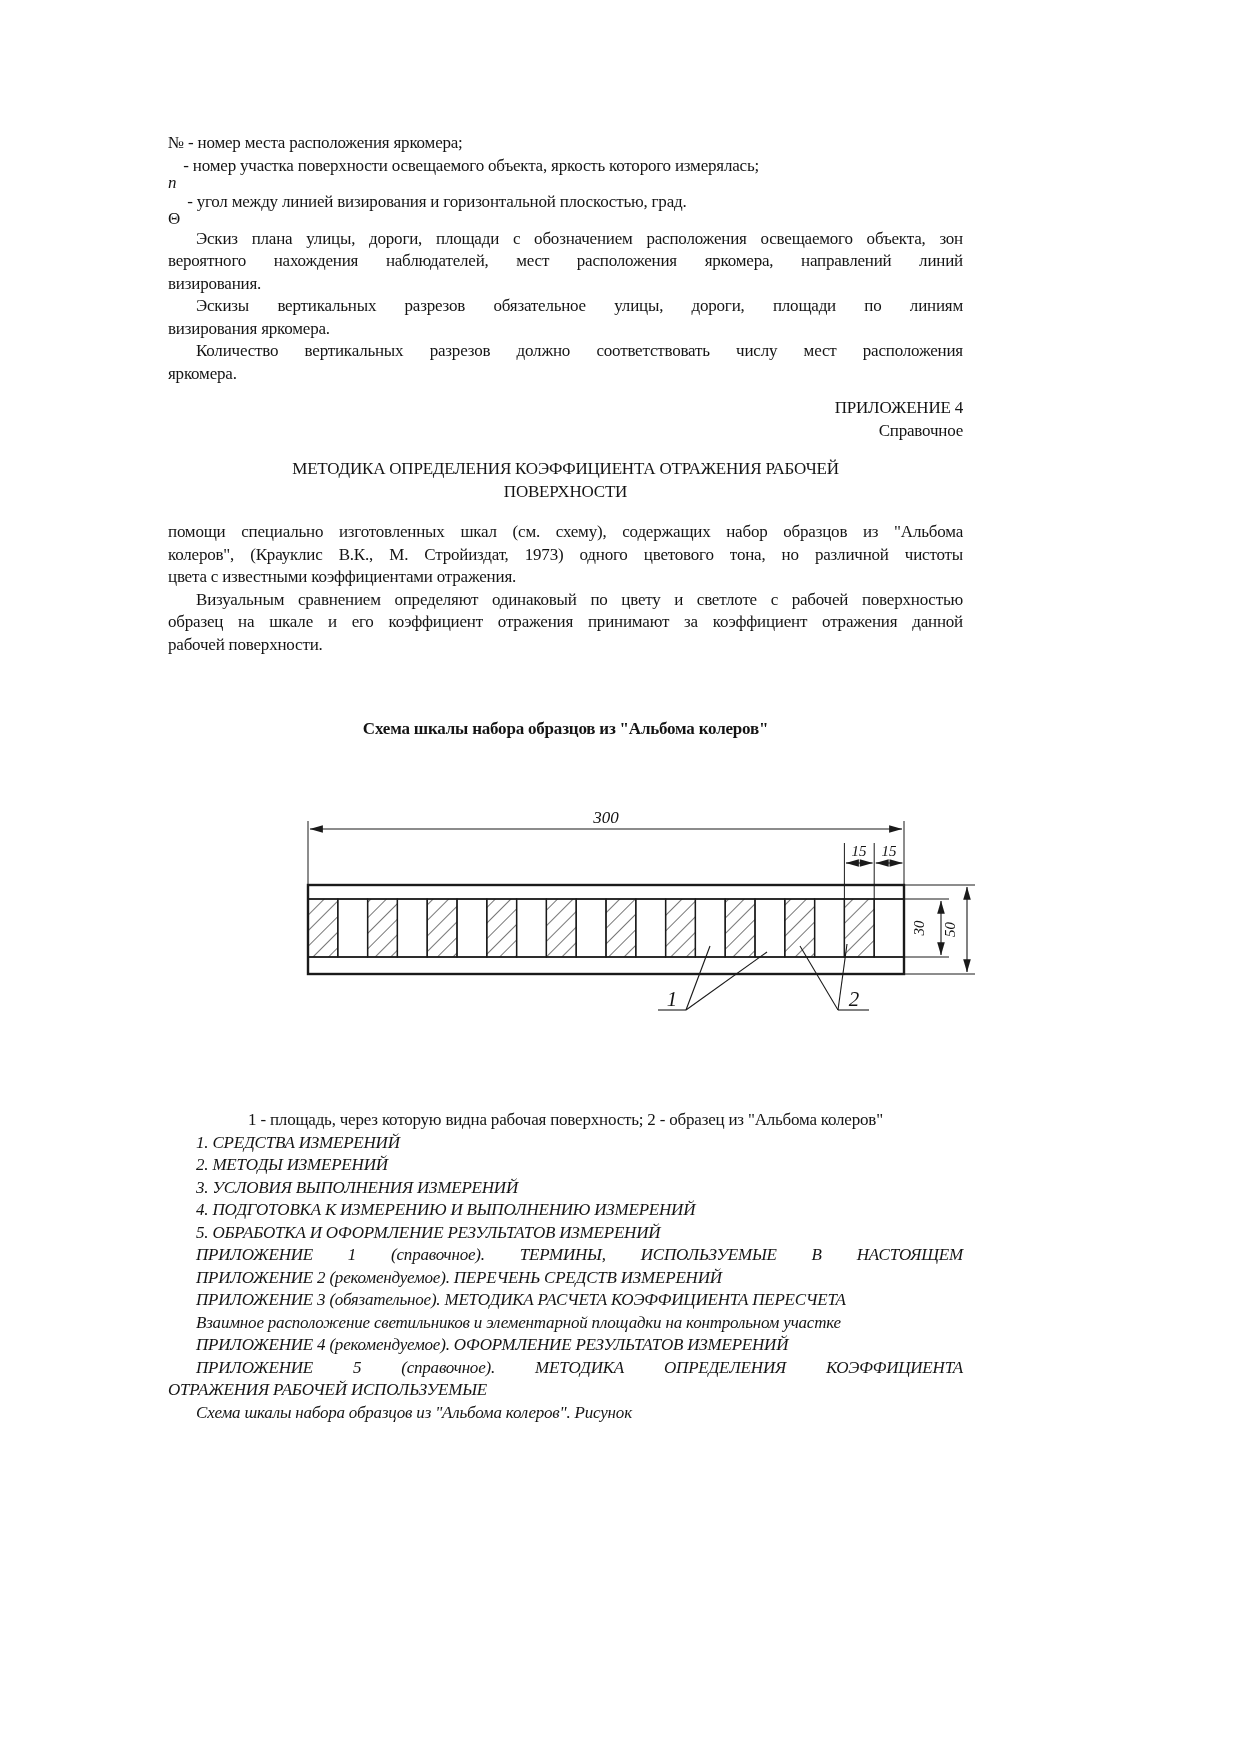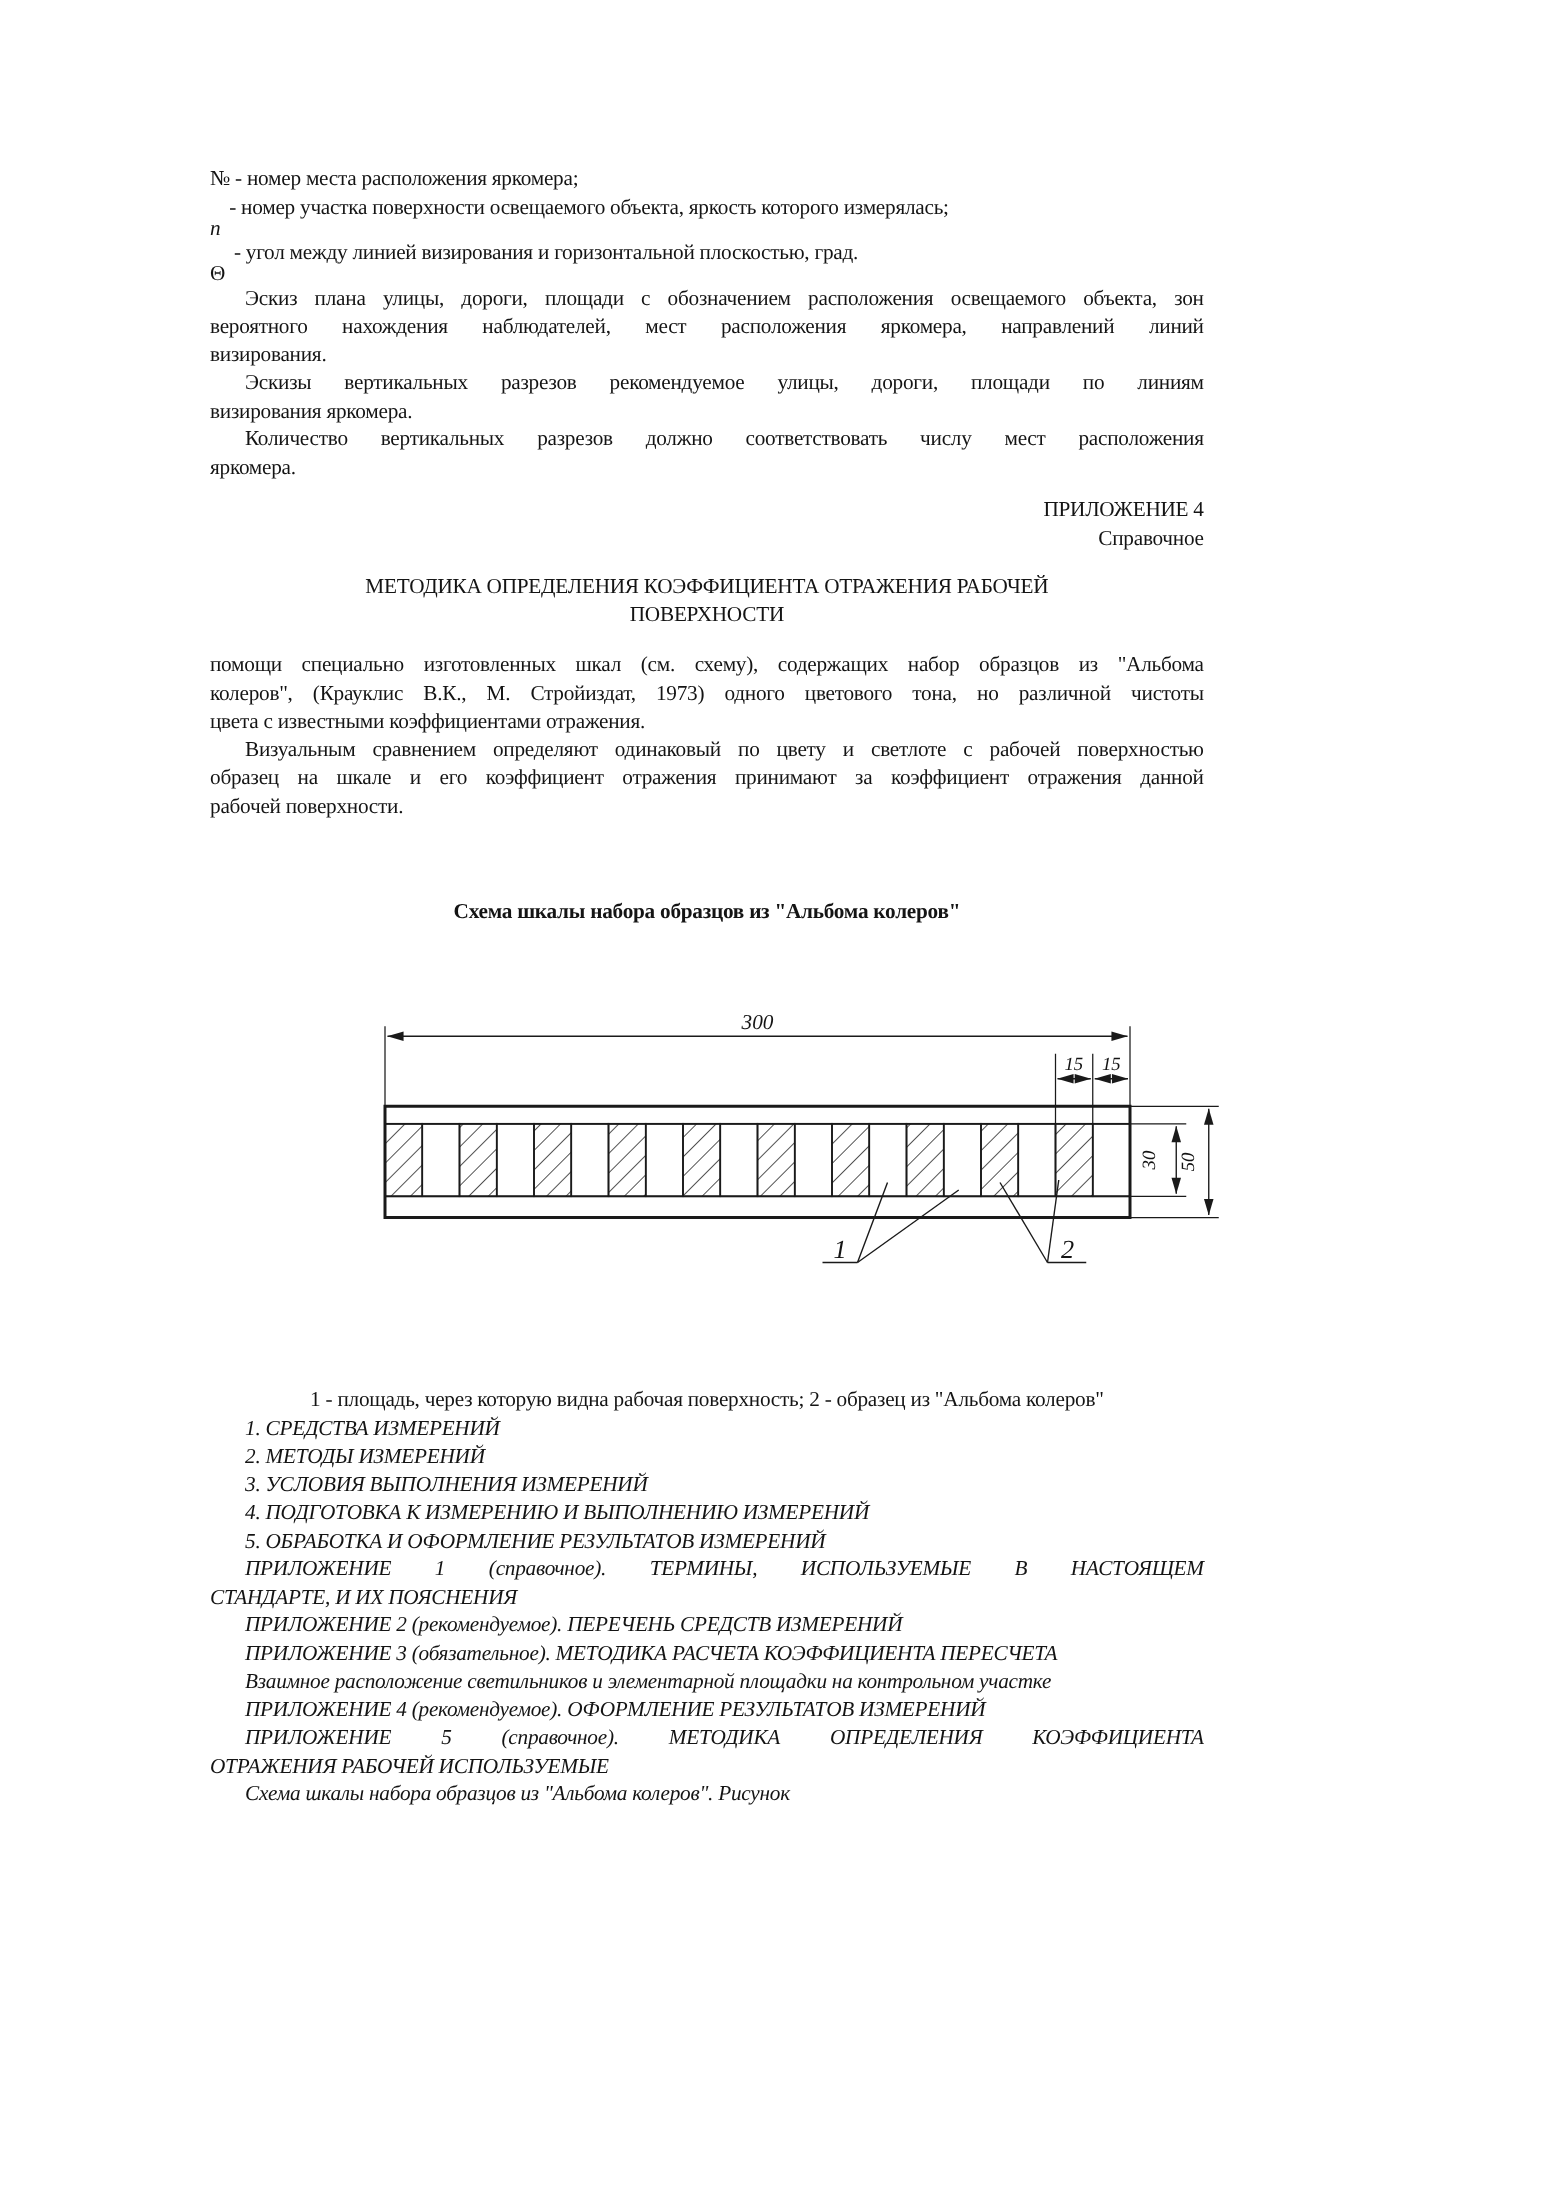--- a/index.html
+++ b/index.html
@@ -40,21 +40,21 @@
   <div>
       <div class="defline"><span class="dsym">№</span><span> - номер места расположения яркомера;</span></div>
       <div class="defline hangline"><span class="dsym hang it">n</span><span> - номер участка поверхности освещаемого объекта, яркость которого измерялась;</span></div>
       <div class="defline hangline"><span class="dsym hang">Θ</span><span> - угол между линией визирования и горизонтальной плоскостью, град.</span></div>
     </div>
 
   <div>
       <p class="ln indent stretch">Эскиз плана улицы, дороги, площади с обозначением расположения освещаемого объекта, зон</p>
       <p class="ln stretch">вероятного нахождения наблюдателей, мест расположения яркомера, направлений линий</p>
       <p class="ln">визирования.</p>
-      <p class="ln indent stretch">Эскизы вертикальных разрезов рекомендуемое улицы, дороги, площади по линиям</p>
+      <p class="ln indent stretch">Эскизы вертикальных разрезов обязательное улицы, дороги, площади по линиям</p>
       <p class="ln">визирования яркомера.</p>
       <p class="ln indent stretch">Количество вертикальных разрезов должно соответствовать числу мест расположения</p>
       <p class="ln">яркомера.</p>
     </div>
 
   <div class="appendix">
     <p>ПРИЛОЖЕНИЕ 4</p>
     <p>Справочное</p>
   </div>
 
@@ -154,21 +154,20 @@
 
   <p class="figure-caption">1 - площадь, через которую видна рабочая поверхность; 2 - образец из "Альбома колеров"</p>
 
   <div class="toc">
       <p class="ln indent">1. СРЕДСТВА ИЗМЕРЕНИЙ</p>
       <p class="ln indent">2. МЕТОДЫ ИЗМЕРЕНИЙ</p>
       <p class="ln indent">3. УСЛОВИЯ ВЫПОЛНЕНИЯ ИЗМЕРЕНИЙ</p>
       <p class="ln indent">4. ПОДГОТОВКА К ИЗМЕРЕНИЮ И ВЫПОЛНЕНИЮ ИЗМЕРЕНИЙ</p>
       <p class="ln indent">5. ОБРАБОТКА И ОФОРМЛЕНИЕ РЕЗУЛЬТАТОВ ИЗМЕРЕНИЙ</p>
       <p class="ln indent stretch">ПРИЛОЖЕНИЕ 1 (справочное). ТЕРМИНЫ, ИСПОЛЬЗУЕМЫЕ В НАСТОЯЩЕМ</p>
-      <p class="ln">СТАНДАРТЕ, И ИХ ПОЯСНЕНИЯ</p>
       <p class="ln indent">ПРИЛОЖЕНИЕ 2 (рекомендуемое). ПЕРЕЧЕНЬ СРЕДСТВ ИЗМЕРЕНИЙ</p>
       <p class="ln indent">ПРИЛОЖЕНИЕ 3 (обязательное). МЕТОДИКА РАСЧЕТА КОЭФФИЦИЕНТА ПЕРЕСЧЕТА</p>
       <p class="ln indent">Взаимное расположение светильников и элементарной площадки на контрольном участке</p>
       <p class="ln indent">ПРИЛОЖЕНИЕ 4 (рекомендуемое). ОФОРМЛЕНИЕ РЕЗУЛЬТАТОВ ИЗМЕРЕНИЙ</p>
       <p class="ln indent stretch">ПРИЛОЖЕНИЕ 5 (справочное). МЕТОДИКА ОПРЕДЕЛЕНИЯ КОЭФФИЦИЕНТА</p>
       <p class="ln">ОТРАЖЕНИЯ РАБОЧЕЙ ИСПОЛЬЗУЕМЫЕ</p>
       <p class="ln indent">Схема шкалы набора образцов из "Альбома колеров". Рисунок</p>
     </div>
 
 </div>

